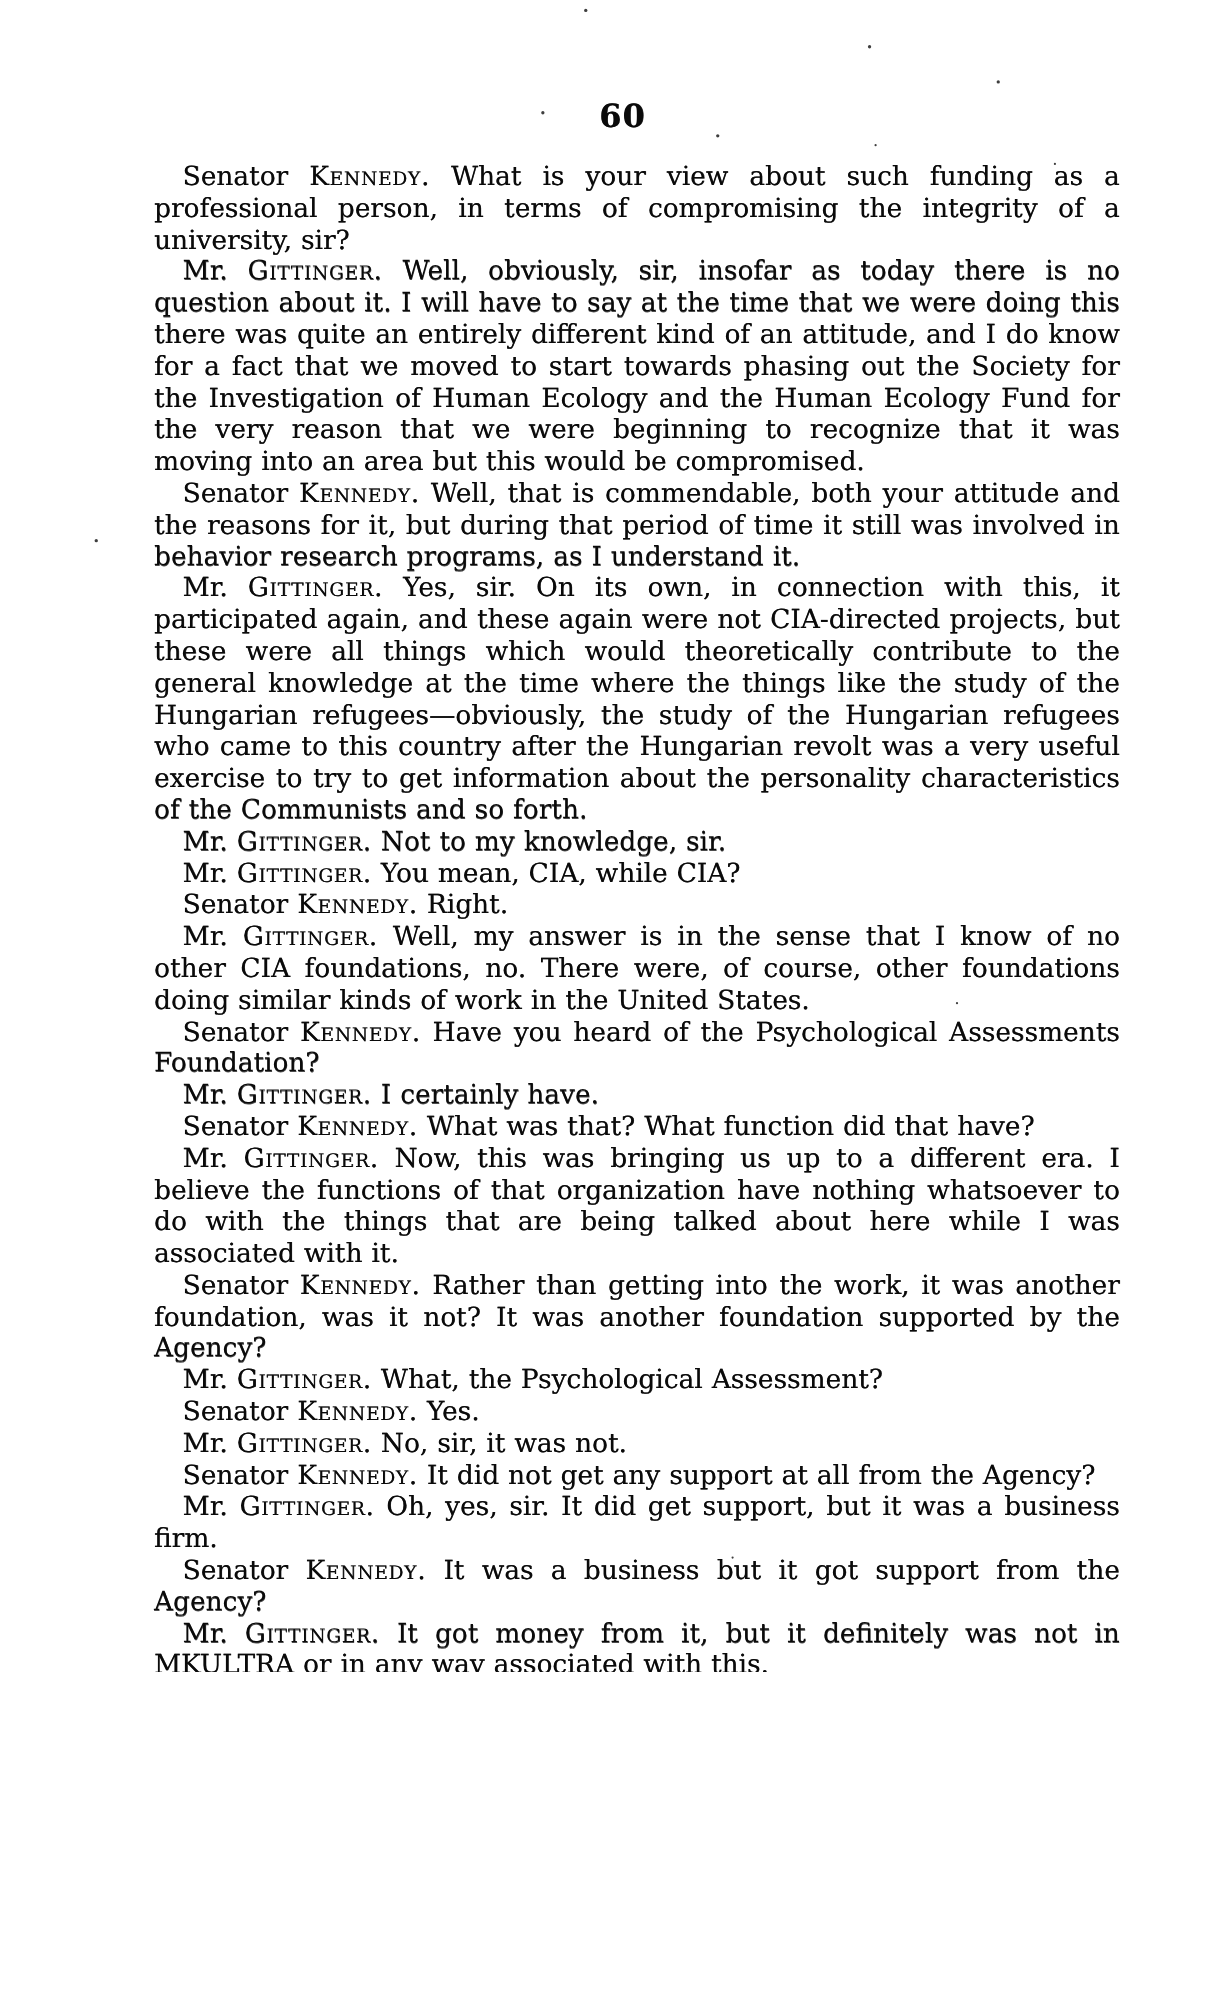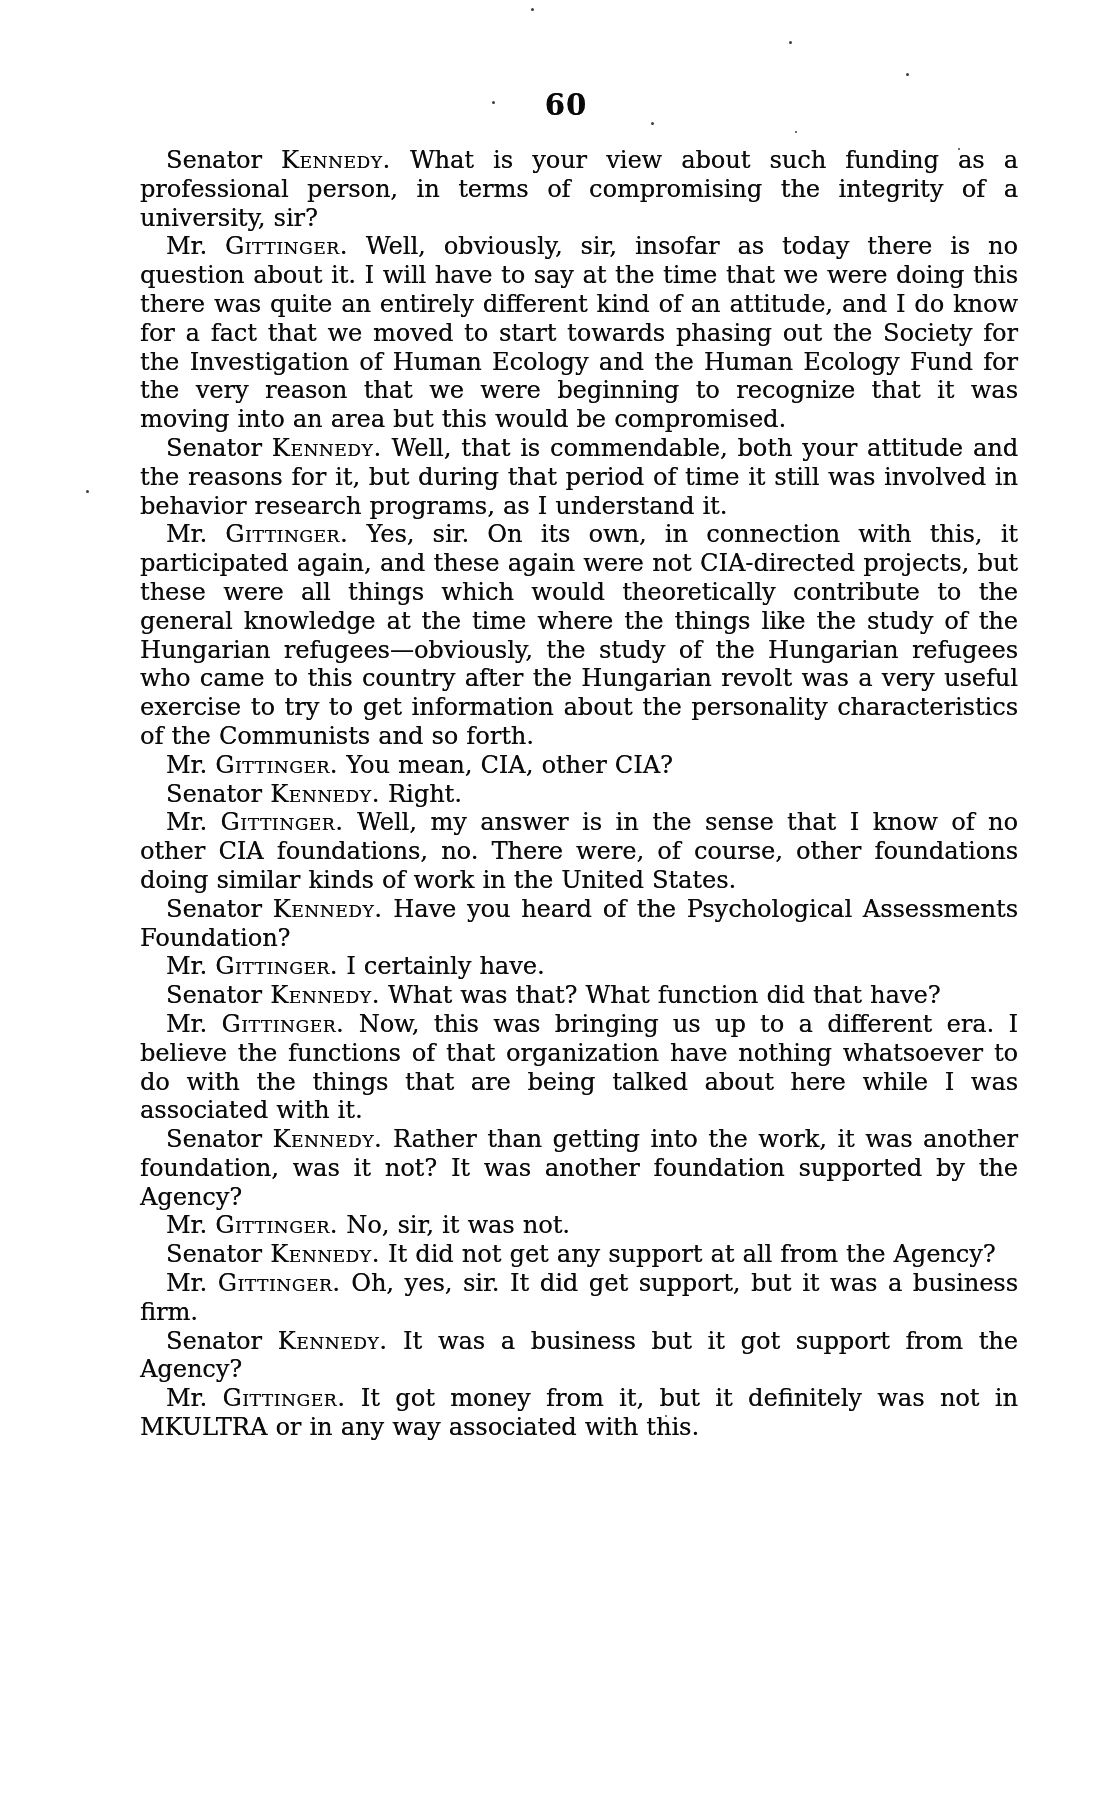--- a/index.html
+++ b/index.html
@@ -52,39 +52,42 @@
   <div class="text-block" id="transcript">
   <p class="para"><span class="speaker"><span class="prefix">Senator</span> <span class="name">Kennedy.</span></span> <span class="body-text">What is your view about such funding as a professional person, in terms of compromising the integrity of a university, sir?</span></p>
 
   <p class="para"><span class="speaker"><span class="prefix">Mr.</span> <span class="name">Gittinger.</span></span> <span class="body-text">Well, obviously, sir, insofar as today there is no question about it. I will have to say at the time that we were doing this there was quite an entirely different kind of an attitude, and I do know for a fact that we moved to start towards phasing out the Society for the Investigation of Human Ecology and the Human Ecology Fund for the very reason that we were beginning to recognize that it was moving into an area but this would be compromised.</span></p>
 
   <p class="para"><span class="speaker"><span class="prefix">Senator</span> <span class="name">Kennedy.</span></span> <span class="body-text">Well, that is commendable, both your attitude and the reasons for it, but during that period of time it still was involved in behavior research programs, as I understand it.</span></p>
 
   <p class="para"><span class="speaker"><span class="prefix">Mr.</span> <span class="name">Gittinger.</span></span> <span class="body-text">Yes, sir. On its own, in connection with this, it participated again, and these again were not CIA-directed projects, but these were all things which would theoretically contribute to the general knowledge at the time where the things like the study of the Hungarian refugees—obviously, the study of the Hungarian refugees who came to this country after the Hungarian revolt was a very useful exercise to try to get information about the personality characteristics of the Communists and so forth.</span></p>
 
 
+  <p class="para"><span class="speaker"><span class="prefix">Mr.</span> <span class="name">Gittinger.</span></span> <span class="body-text">Not to my knowledge, sir.</span></p>
 
 
-  <p class="para"><span class="speaker"><span class="prefix">Mr.</span> <span class="name">Gittinger.</span></span> <span class="body-text">You mean, CIA, other CIA?</span></p>
+  <p class="para"><span class="speaker"><span class="prefix">Mr.</span> <span class="name">Gittinger.</span></span> <span class="body-text">You mean, CIA, while CIA?</span></p>
 
   <p class="para"><span class="speaker"><span class="prefix">Senator</span> <span class="name">Kennedy.</span></span> <span class="body-text">Right.</span></p>
 
   <p class="para"><span class="speaker"><span class="prefix">Mr.</span> <span class="name">Gittinger.</span></span> <span class="body-text">Well, my answer is in the sense that I know of no other CIA foundations, no. There were, of course, other foundations doing similar kinds of work in the United States.</span></p>
 
   <p class="para"><span class="speaker"><span class="prefix">Senator</span> <span class="name">Kennedy.</span></span> <span class="body-text">Have you heard of the Psychological Assessments Foundation?</span></p>
 
   <p class="para"><span class="speaker"><span class="prefix">Mr.</span> <span class="name">Gittinger.</span></span> <span class="body-text">I certainly have.</span></p>
 
   <p class="para"><span class="speaker"><span class="prefix">Senator</span> <span class="name">Kennedy.</span></span> <span class="body-text">What was that? What function did that have?</span></p>
 
   <p class="para"><span class="speaker"><span class="prefix">Mr.</span> <span class="name">Gittinger.</span></span> <span class="body-text">Now, this was bringing us up to a different era. I believe the functions of that organization have nothing whatsoever to do with the things that are being talked about here while I was associated with it.</span></p>
 
   <p class="para"><span class="speaker"><span class="prefix">Senator</span> <span class="name">Kennedy.</span></span> <span class="body-text">Rather than getting into the work, it was another foundation, was it not? It was another foundation supported by the Agency?</span></p>
 
+  <p class="para"><span class="speaker"><span class="prefix">Mr.</span> <span class="name">Gittinger.</span></span> <span class="body-text">What, the Psychological Assessment?</span></p>
 
+  <p class="para"><span class="speaker"><span class="prefix">Senator</span> <span class="name">Kennedy.</span></span> <span class="body-text">Yes.</span></p>
 
   <p class="para"><span class="speaker"><span class="prefix">Mr.</span> <span class="name">Gittinger.</span></span> <span class="body-text">No, sir, it was not.</span></p>
 
   <p class="para"><span class="speaker"><span class="prefix">Senator</span> <span class="name">Kennedy.</span></span> <span class="body-text">It did not get any support at all from the Agency?</span></p>
 
   <p class="para"><span class="speaker"><span class="prefix">Mr.</span> <span class="name">Gittinger.</span></span> <span class="body-text">Oh, yes, sir. It did get support, but it was a business firm.</span></p>
 
   <p class="para"><span class="speaker"><span class="prefix">Senator</span> <span class="name">Kennedy.</span></span> <span class="body-text">It was a business but it got support from the Agency?</span></p>
 
   <p class="para"><span class="speaker"><span class="prefix">Mr.</span> <span class="name">Gittinger.</span></span> <span class="body-text">It got money from it, but it definitely was not in MKULTRA or in any way associated with this.</span></p>

